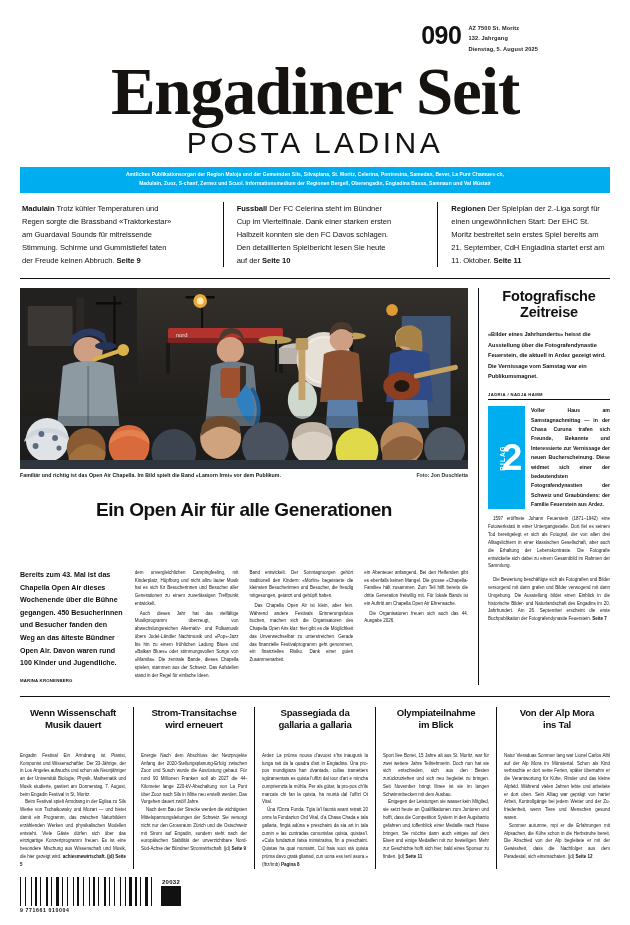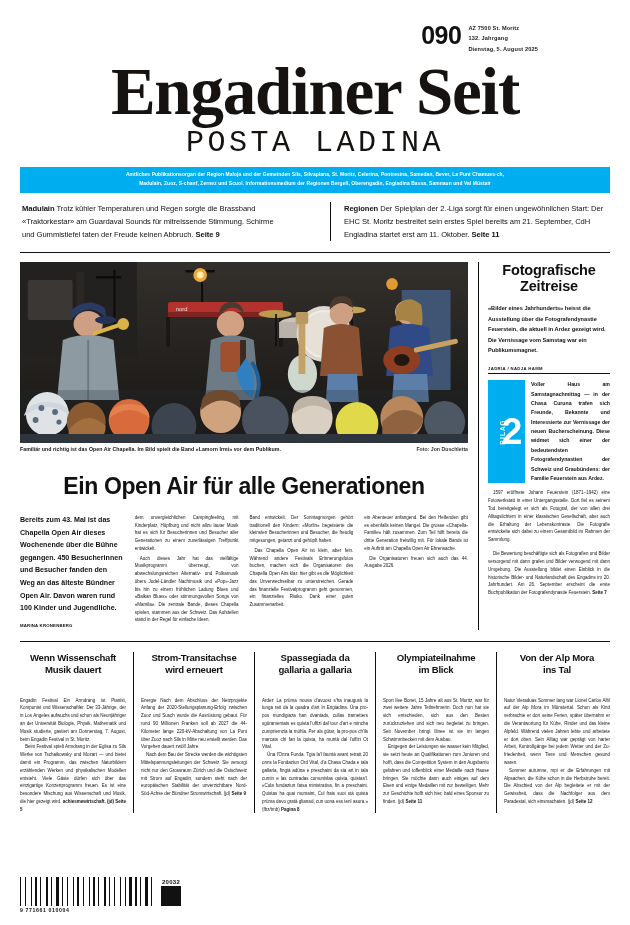--- a/index.html
+++ b/index.html
@@ -35,21 +35,21 @@
     font-family: "Liberation Serif", serif;
     font-weight: bold;
     font-size: 67px;
     line-height: 0.92;
     letter-spacing: -1.2px;
     color: #15120f;
     margin-top: -3px;
   }
   .masthead-sub {
     text-align: center;
-    font-family: Liberation Mono, monospace;
+    font-family: Liberation Sans, sans-serif;
     font-size: 30px;
     letter-spacing: 3.5px;
     color: #15120f;
     margin-top: 3px;
     margin-bottom: 7px;
   }
 
   
   .cyan-banner {
     background: #00AEEF;
@@ -110,29 +110,29 @@
   .caption {
     font-size: 5.2px; font-weight: bold; color: #111; letter-spacing: 0.05px;
   }
   .credit { font-size: 5.2px; color: #333; font-weight: bold; white-space: nowrap; }
 
   
   .main-headline {
     text-align: center;
     font-family: "Liberation Sans", sans-serif;
     font-weight: bold;
-    font-size: 23px;
+    font-size: 19px;
     letter-spacing: -0.4px;
     color: #111;
     margin: 21px 0 14px 0;
   }
 
   
   .lead-cols { display: flex; gap: 11px; }
-  .lead-col { flex: 1; }
+  .lead-col { flex: 1; margin-top: 34px; }
   .lead-col.bold-col {
     font-weight: bold;
     font-size: 7.1px;
     line-height: 1.78;
     color: #111;
   }
   .lead-col p.body {
     font-size: 4.5px;
     line-height: 1.72;
     text-align: justify;
@@ -251,20 +251,23 @@
   <div class="masthead-sub">POSTA LADINA</div>
 
   <div class="cyan-banner">
     <div>Amtliches Publikationsorgan der Region Maloja und der Gemeinden Sils, Silvaplana, St. Moritz, Celerina, Pontresina, Samedan, Bever, La Punt Chamues-ch,</div>
     <div>Madulain, Zuoz, S-chanf, Zernez und Scuol. Informationsmedium der Regionen Bergell, Oberengadin, Engiadina Bassa, Samnaun und Val Müstair</div>
   </div>
 
   <div class="teasers">
     <div class="teaser">
       <span class="kicker">Madulain</span><span class="lead"> Trotz kühler Temperaturen und Regen sorgte die Brassband «Traktorkestar» am Guardaval Sounds für mitreissende Stimmung. Schirme und Gummistiefel taten der Freude keinen Abbruch. </span><span class="ref">Seite 9</span>
+    </div>
+    <div class="teaser">
+      <span class="kicker">Fussball</span><span class="lead"> Der FC Celerina steht im Bündner Cup im Viertelfinale. Dank einer starken ersten Halbzeit konnten sie den FC Davos schlagen. Den detaillierten Spielbericht lesen Sie heute auf der </span><span class="ref">Seite 10</span>
     </div>
     <div class="teaser">
       <span class="kicker">Regionen</span><span class="lead"> Der Spielplan der 2.-Liga sorgt für einen ungewöhnlichen Start: Der EHC St. Moritz bestreitet sein erstes Spiel bereits am 21. September, CdH Engiadina startet erst am 11. Oktober. </span><span class="ref">Seite 11</span>
     </div>
   </div>
 
   <div class="body-grid">
 
     <div class="col-left">
 

